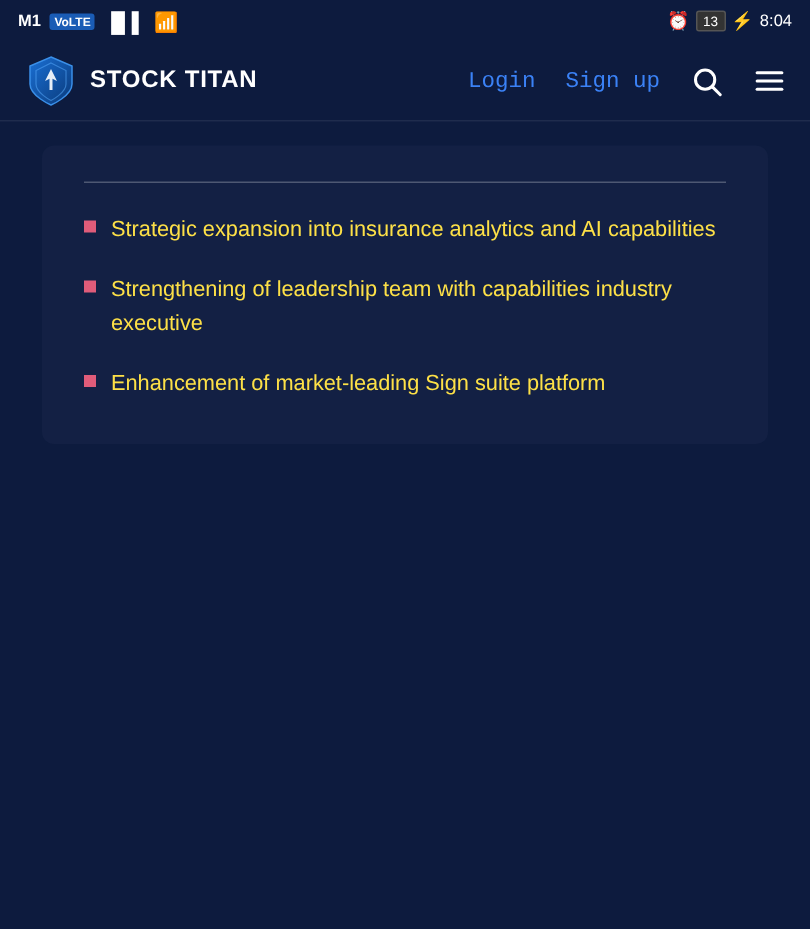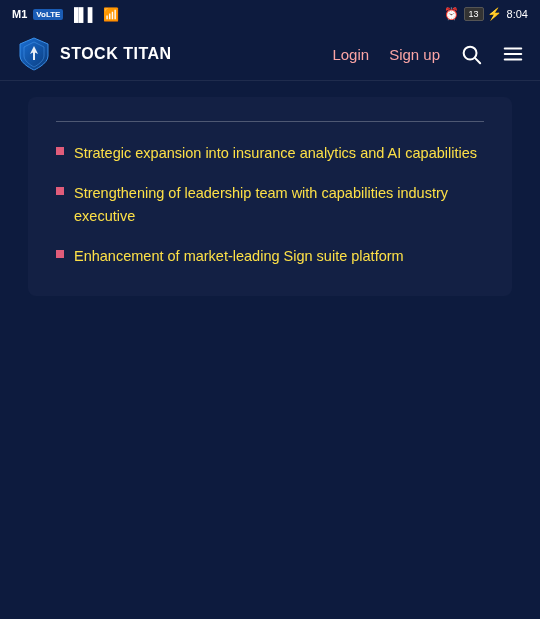--- a/index.html
+++ b/index.html
@@ -82,22 +82,22 @@
       font-size: 16px;
       letter-spacing: 0.5px;
       text-transform: uppercase;
     }
     .nav-links {
       display: flex;
       align-items: center;
       gap: 20px;
     }
     .nav-link {
-      color: #fca5a5;
-      font-family: Liberation Sans, sans-serif;
+      color: #3b82f6;
+      font-family: Liberation Mono, monospace;
       font-size: 15px;
       text-decoration: none;
       cursor: pointer;
     }
     .nav-icon {
       color: #fff;
       font-size: 20px;
       cursor: pointer;
       display: flex;
       align-items: center;

